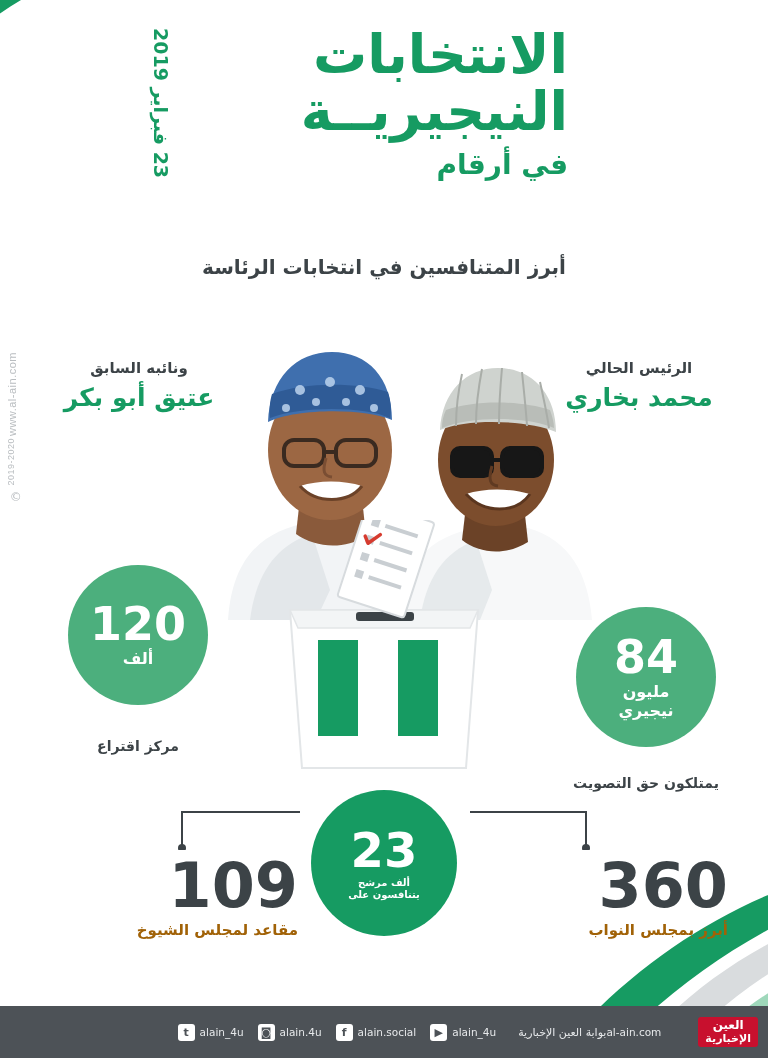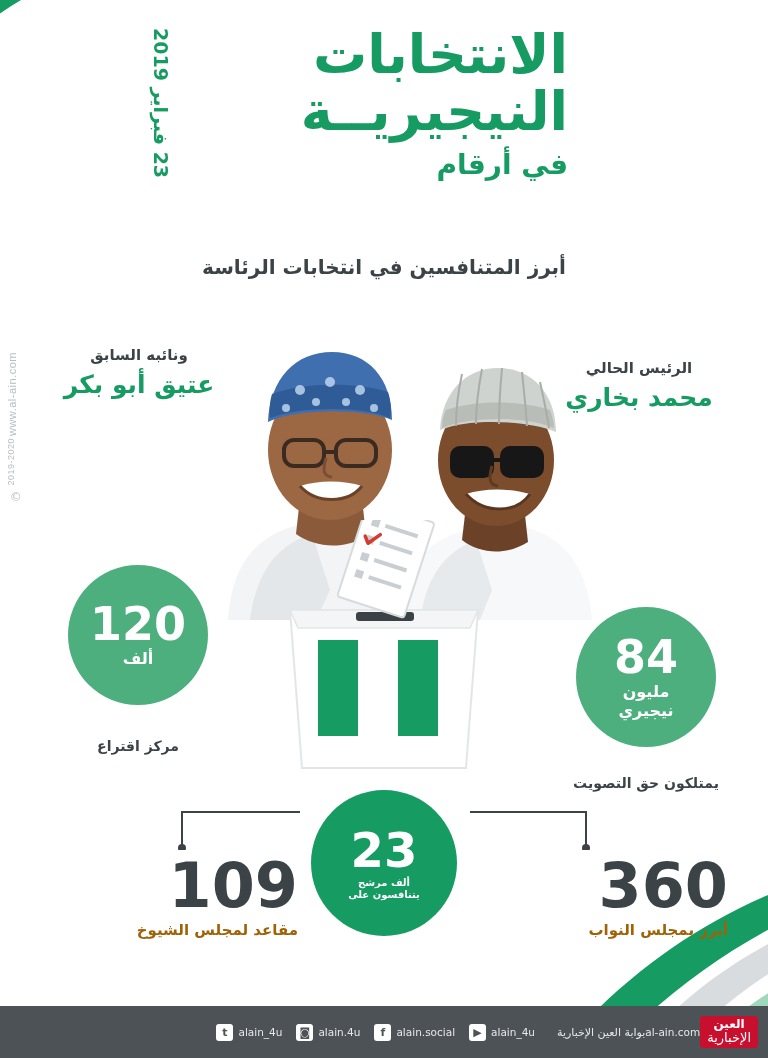--- a/index.html
+++ b/index.html
@@ -89,21 +89,21 @@
 
   
   .cand-label {
     position: absolute;
     text-align: center;
     line-height: 1.35;
   }
   .cand-label .role { color: #3c4347; font-size: 15px; font-weight: bold; }
   .cand-label .name { color: #169b62; font-size: 25px; font-weight: bold; margin-top: 3px;}
   .cand-right { top: 358px; right: 24px; width: 210px; }
-  .cand-left  { top: 345px; left: 24px;  width: 230px; }
+  .cand-left  { top: 358px; left: 24px;  width: 230px; }
 
   .photos { position: absolute; top: 290px; left: 0; right: 0; height: 330px; }
 
   
   .circle {
     position: absolute;
     border-radius: 50%;
     background: #4caf7d;
     color: #ffffff;
     text-align: center;
@@ -168,27 +168,27 @@
   .soc .glyph {
     width: 17px; height: 17px; border-radius: 3px;
     background: #ffffff; color: #4d5257;
     font-size: 11px; line-height: 17px; text-align: center; font-weight: bold;
   }
   .footer .portal { font-size: 11px; color: #e6e8ea; margin-left: 8px; }
   .footer .site { font-size: 10.5px; color: #e6e8ea; direction: ltr; }
   .footer .brand {
     direction: rtl;
     margin-right: 10px;
-    display: flex; gap: 6px;
+    display: flex; gap: 6px; margin-left: 37px;
   }
   .brand-badge {
     background:#c8102e; color:#fff; font-size:12px; font-weight:bold;
     padding:2px 7px; border-radius:3px; line-height:1.1; text-align:center;
   }
-  .brand-badge small { display:block; font-size:13px; font-weight:normal; }
+  .brand-badge small { display:block; font-size:11px; font-weight:bold; }
 </style>
 </head>
 <body>
 
 <div id="page">
 
   <div class="swoosh-tl">
     <svg width="430" height="300" viewBox="0 0 430 300">
       <path d="M-40,300 C60,150 180,60 340,30 L360,70 C210,100 110,180 30,300 Z" fill="#169b62"></path>
       <path d="M-60,300 C40,140 170,40 350,5 L356,20 C180,60 60,160 -10,300 Z" fill="#d9dcde"></path>

